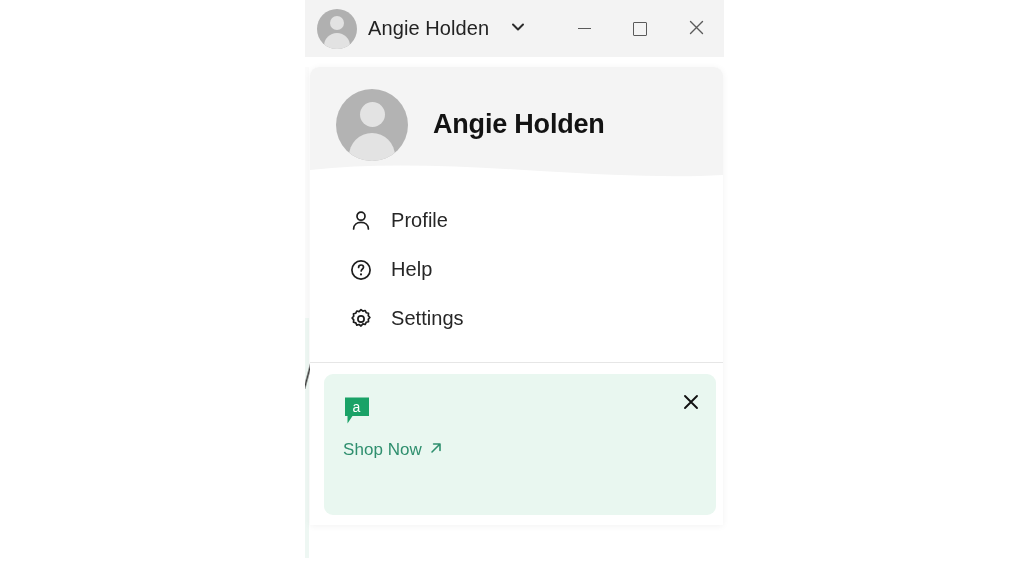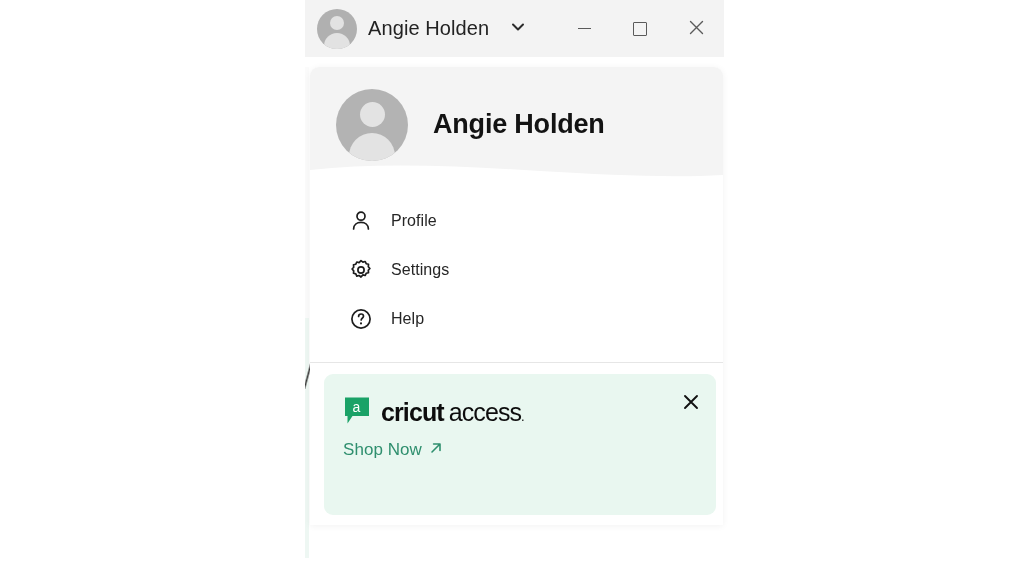--- a/index.html
+++ b/index.html
@@ -214,21 +214,21 @@
   .menu-item .mi-icon {
     width: 26px;
     height: 26px;
     flex: none;
     display: flex;
     align-items: center;
     justify-content: center;
   }
   .menu-item .mi-label {
     margin-left: 17px;
-    font-size: 16px;
+    font-size: 20px;
     color: #262626;
     letter-spacing: 0.05px;
   }
 
   .divider {
     height: 1px;
     background: #e6e6e6;
     margin: 9px 0 0 0;
   }
 
@@ -390,36 +390,36 @@
               <path d="M4.6 20c0-4.1 3.3-6.6 7.4-6.6s7.4 2.5 7.4 6.6" stroke="#1d1d1d" stroke-width="1.7" stroke-linecap="round"></path>
             </svg>
           </span>
           <span class="mi-label">Profile</span>
         </div>
 
 
         <div class="menu-item">
           <span class="mi-icon">
             <svg width="24" height="24" viewBox="0 0 24 24" fill="none">
-              <circle cx="12" cy="12" r="3.1" stroke="#1d1d1d" stroke-width="1.7"></circle>
-              <path d="M12 2.6l1.9 1.5 2.3-.6 1 2.2 2.3.6-.2 2.4 1.6 1.8-1.6 1.8.2 2.4-2.3.6-1 2.2-2.3-.6L12 19l-1.9-1.5-2.3.6-1-2.2-2.3-.6.2-2.4L3.1 11l1.6-1.8-.2-2.4 2.3-.6 1-2.2 2.3.6L12 2.6z" stroke="#1d1d1d" stroke-width="1.7" stroke-linejoin="round"></path>
-            </svg>
-          </span>
-          <span class="mi-label">Settings</span>
-        </div>
-
-        <div class="menu-item">
-          <span class="mi-icon">
-            <svg width="24" height="24" viewBox="0 0 24 24" fill="none">
               <circle cx="12" cy="12" r="9.1" stroke="#1d1d1d" stroke-width="1.7"></circle>
               <path d="M9.6 9.4c0-1.4 1.1-2.4 2.5-2.4s2.4 1 2.4 2.3c0 1.9-2.3 2-2.3 3.6" stroke="#1d1d1d" stroke-width="1.7" stroke-linecap="round"></path>
               <circle cx="12" cy="16.4" r="1.05" fill="#1d1d1d"></circle>
             </svg>
           </span>
           <span class="mi-label">Help</span>
+        </div>
+
+        <div class="menu-item">
+          <span class="mi-icon">
+            <svg width="24" height="24" viewBox="0 0 24 24" fill="none">
+              <circle cx="12" cy="12" r="3.1" stroke="#1d1d1d" stroke-width="1.7"></circle>
+              <path d="M12 2.6l1.9 1.5 2.3-.6 1 2.2 2.3.6-.2 2.4 1.6 1.8-1.6 1.8.2 2.4-2.3.6-1 2.2-2.3-.6L12 19l-1.9-1.5-2.3.6-1-2.2-2.3-.6.2-2.4L3.1 11l1.6-1.8-.2-2.4 2.3-.6 1-2.2 2.3.6L12 2.6z" stroke="#1d1d1d" stroke-width="1.7" stroke-linejoin="round"></path>
+            </svg>
+          </span>
+          <span class="mi-label">Settings</span>
         </div>
 
       </div>
 
       <div class="divider"></div>
 
       <div class="promo-wrap">
         <div class="promo">
 
           <button class="promo-close">
@@ -429,23 +429,20 @@
               </svg>
             </span>
           </button>
 
           <div class="promo-logo">
             <span class="badge">
               <svg width="28" height="32" viewBox="0 0 28 32" fill="none">
                 <path d="M2 1.5h24v18.5H9.5L4.5 27.5V20H2z" fill="#1aa267"></path>
                 <text x="13.5" y="15.5" font-family="Liberation Sans, sans-serif" font-size="14" fill="#ffffff" text-anchor="middle">a</text>
               </svg>
-            </span>
-            <span class="brand">
-              <span class="b1">cricut</span><span class="b2">access</span><span class="b3">.</span>
             </span>
           </div>
 
 
           <a class="promo-link">
             <span>Shop Now</span>
             <span>
               <svg width="14" height="14" viewBox="0 0 14 14" fill="none">
                 <path d="M3 11L11 3M4.6 3H11v6.4" stroke="#2f8f6e" stroke-width="1.6" stroke-linecap="round" stroke-linejoin="round"></path>
               </svg>

